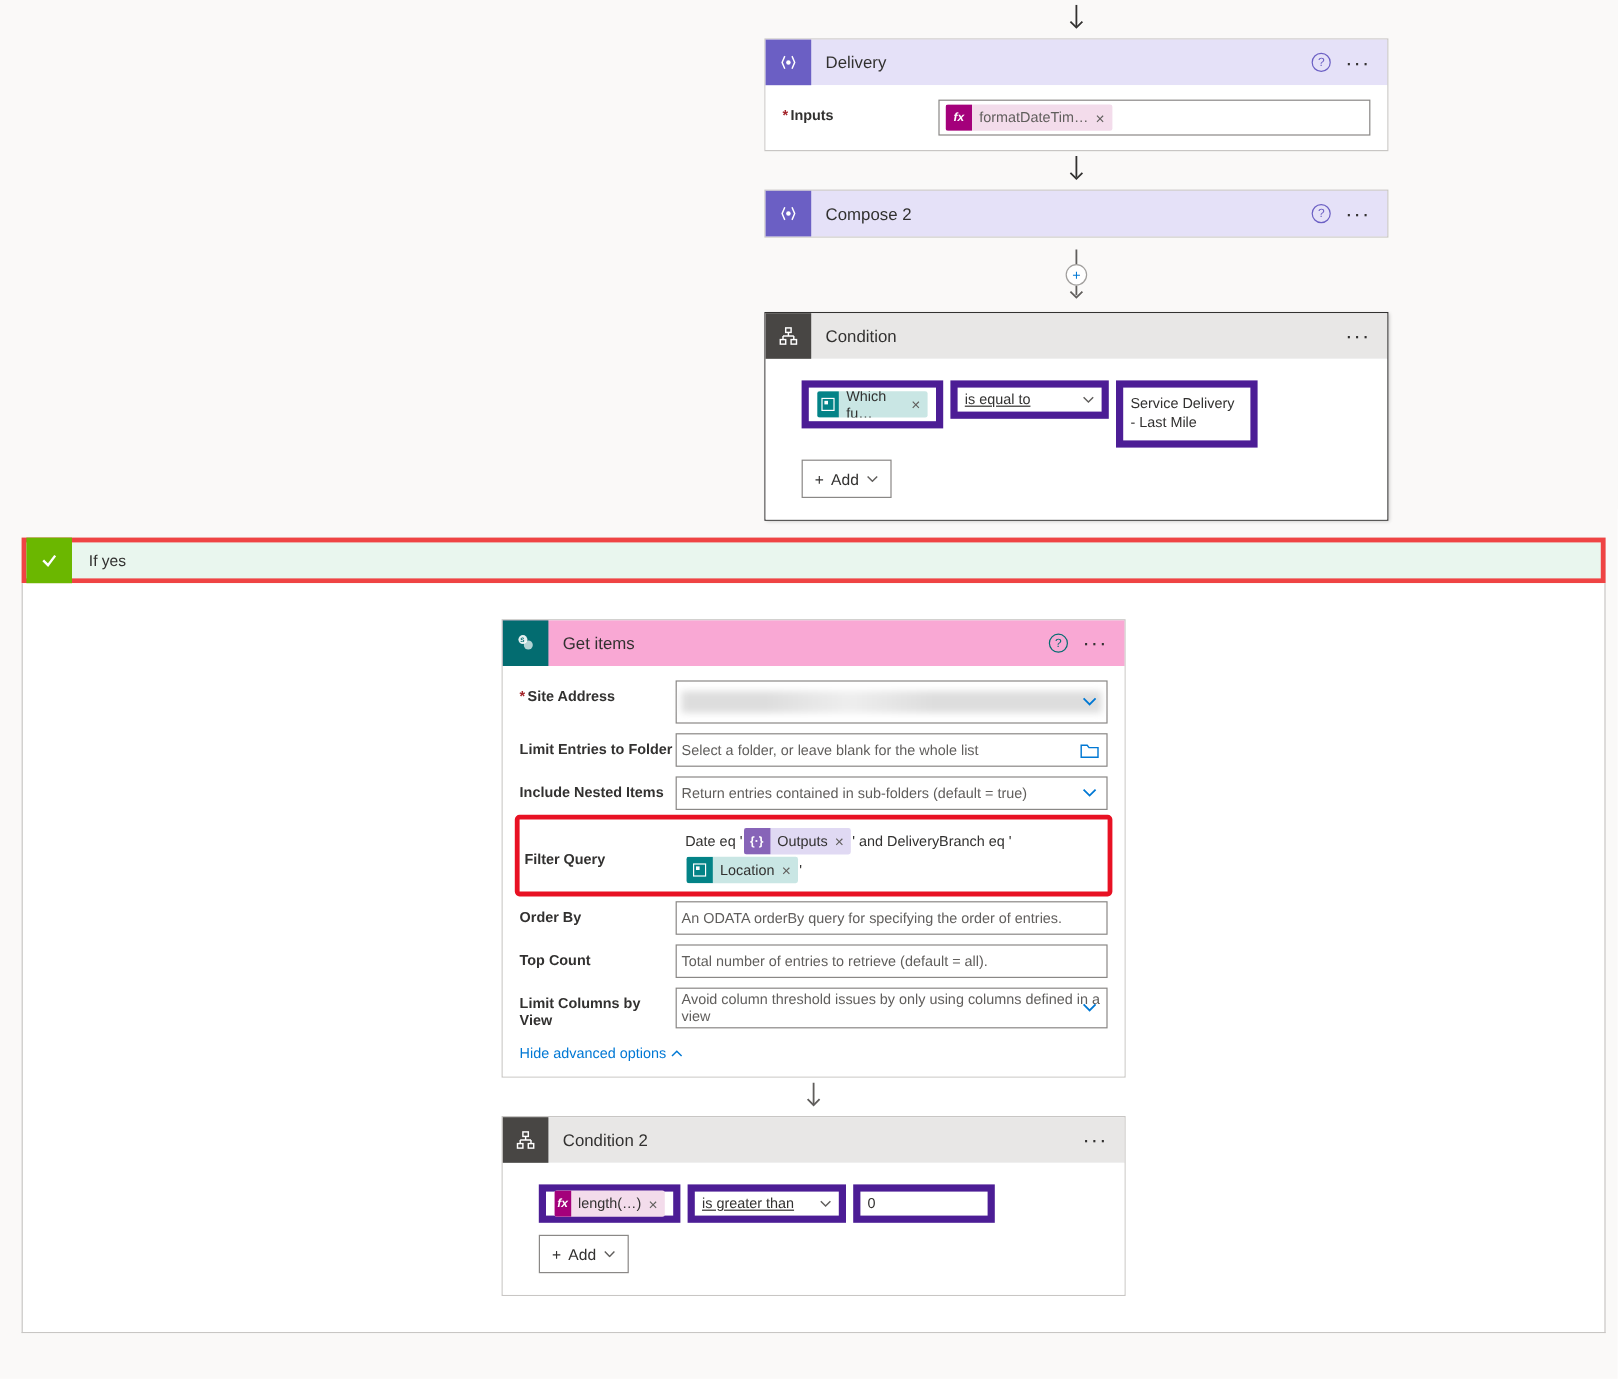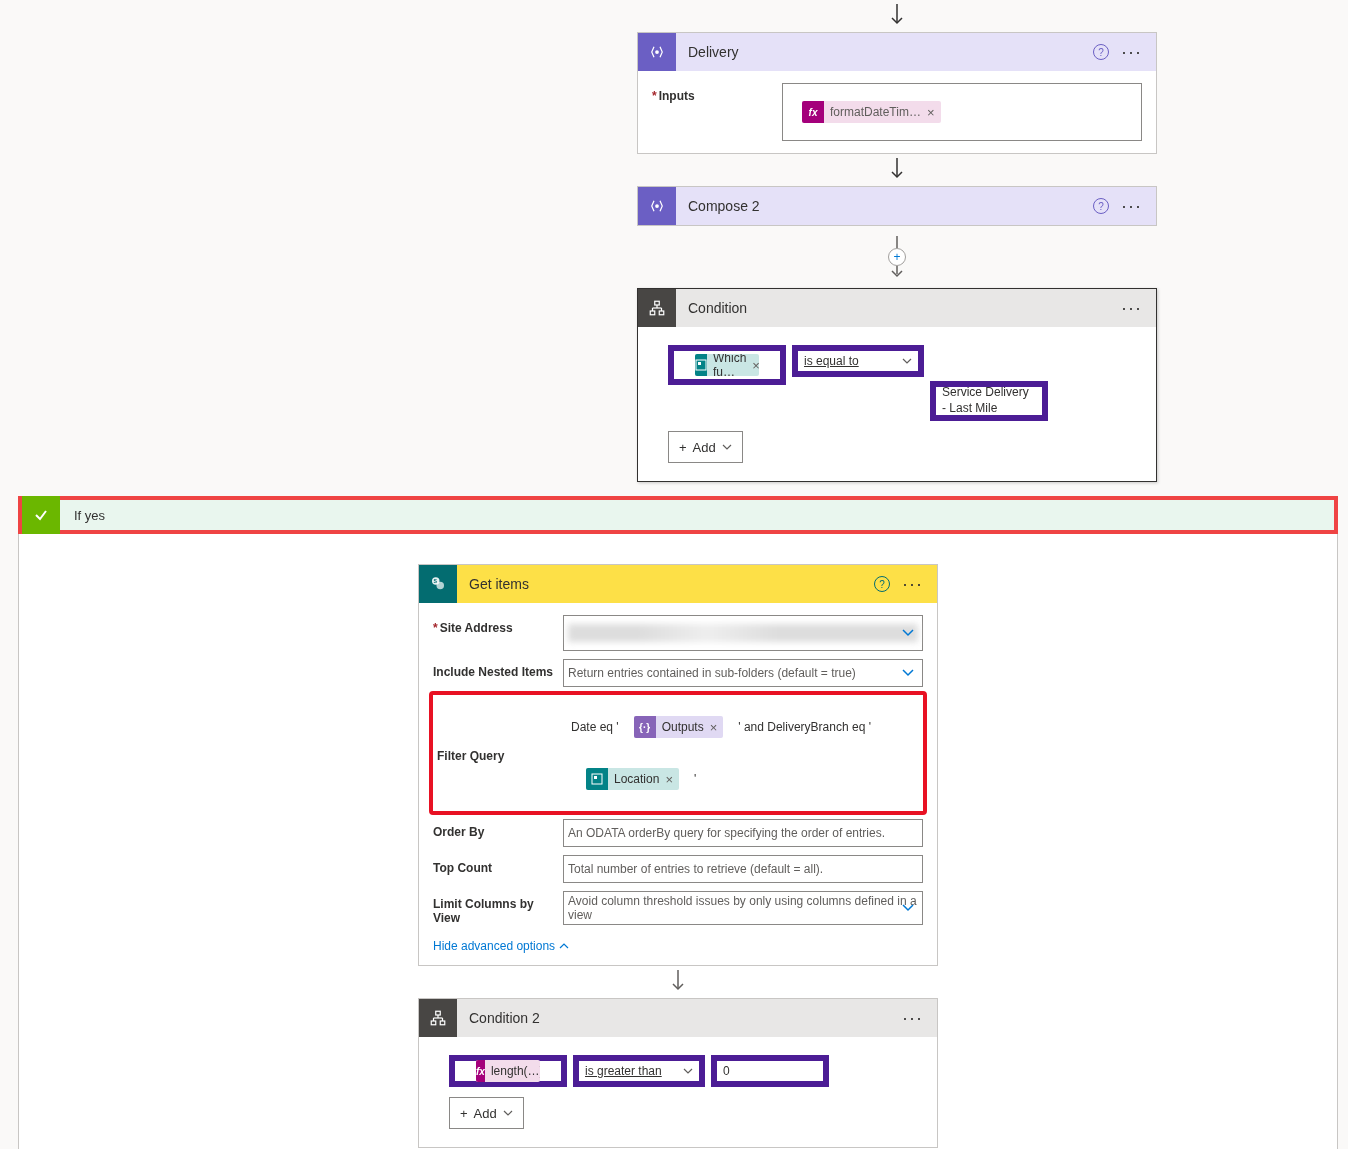--- a/index.html
+++ b/index.html
@@ -21,56 +21,56 @@
   .action-header .help { width: 16px; height: 16px; border-radius: 50%; border: 1.2px solid; display:flex; align-items:center; justify-content:center; font-size: 10px; margin-right: 10px; cursor: pointer;}
   .action-header .menu { font-size: 18px; letter-spacing: 1px; cursor: pointer; padding: 0 2px;}
   
   .compose-hdr { background: #e5e1f8; }
   .compose-hdr .icon-box { background: #6b5fc4; }
   .compose-hdr .help { color: #6b5fc4; border-color: #6b5fc4;}
   
   .condition-hdr { background: #e8e7e6; }
   .condition-hdr .icon-box { background: #484644; }
   
-  .getitems-hdr { background: #fde047; justify-content: flex-end; }
+  .getitems-hdr { background: #f9a8d4; justify-content: flex-end; }
   .getitems-hdr .icon-box { background: #036c70; }
   .getitems-hdr .help { color: #036c70; border-color: #036c70;}
   
   .action-body { padding: 12px 14px; background:#fff;}
   
   .param-row { display: flex; align-items: flex-start; margin-bottom: 8px; }
   .param-row:last-child { margin-bottom: 0; }
   .param-label { width: 130px; flex-shrink: 0; font-size: 12px; padding-top: 6px; color: #323130; font-weight: bold;}
   .param-label .req { color: #a4262c; margin-right: 2px;}
   .param-field { flex: 1; border: 1px solid #8a8886; min-height: 28px; display: flex; align-items: center; padding: 2px 4px; font-size: 12px; color:#605e5c; position: relative; background:#fff; flex-wrap: wrap;}
   .param-field .caret-down { position: absolute; right: 8px; top: 50%; transform: translateY(-50%); }
   .param-field .folder-ic { position: absolute; right: 6px; top: 50%; transform: translateY(-50%); }
   
-  .token { display: inline-flex; align-items: center; height: 22px; border-radius: 2px; font-size: 12px; margin: 15px; overflow: hidden; }
+  .token { display: inline-flex; align-items: center; height: 22px; border-radius: 2px; font-size: 12px; margin: 1px; overflow: hidden; }
   .token .tic { width: 22px; height: 22px; display:flex; align-items:center; justify-content:center; color:#fff; font-size:10px; font-weight:bold;}
   .token .tlbl { padding: 0 6px; }
   .token .tx { padding: 0 6px 0 0; color:#605e5c; cursor:pointer; font-size:13px;}
   
   .tok-fx { background: #f3dceb; }
   .tok-fx .tic { background: #a4007b; font-style: italic;}
   
   .tok-forms { background: #c9e6e4; }
   .tok-forms .tic { background: #038387; }
   
   .tok-expr { background: #e0d9f3; }
   .tok-expr .tic { background: #8764b8; }
   
   .condition-shell { border: 1px solid #323130; box-shadow: 1px 1px 3px rgba(0,0,0,0.2); width: 520px; margin: 0 auto; background:#fff;}
   
   .cond-row { display: flex; gap: 6px; margin-bottom: 10px;}
   .cond-cell { border: 6px solid #4c1d95; height: 32px; display:flex; align-items:center; padding: 0 6px; font-size: 12px; background:#fff; position:relative;}
   .cond-cell.left { width: 118px; }
   .cond-cell.op { width: 132px; text-decoration: underline; }
   .cond-cell.right { width: 118px; }
-  .cond-cell.tall { height: 40px; width: 118px; margin-top: 36px;}
+  .cond-cell.tall { height: 56px; width: 118px;}
   
   .add-btn { border: 1px solid #8a8886; height: 32px; display:inline-flex; align-items:center; padding: 0 10px; font-size: 13px; background:#fff; cursor:pointer; gap:6px;}
   
   .if-yes-bar { display:flex; align-items:center; height: 38px; background: #e9f6ee; border: 4px solid #ef4444; margin-top: 14px;}
   .if-yes-bar .chk { width: 38px; height: 38px; background: #6bb700; display:flex; align-items:center; justify-content:center; color:#fff;}
   .if-yes-bar .lbl { padding-left: 14px; font-size: 13px;}
   
   .yes-body { background:#fff; border: 1px solid #c8c6c4; border-top:none; padding: 30px 0;}
   
   .hide-adv { color: #0078d4; font-size: 12px; cursor:pointer; display:inline-flex; align-items:center; gap:4px; margin-top:6px;}
@@ -239,20 +239,29 @@
           <div class="help">?</div>
           <div class="menu">···</div>
         </div>
         <div class="action-body">
           <div class="param-row">
             <div class="param-label"><span class="req">*</span><span>Site Address</span></div>
             <div class="param-field" style="height:36px;">
               <div class="blurred-content"></div>
               <svg class="caret-down" width="12" height="8" viewBox="0 0 12 8">
                   <polyline points="1,1 6,6 11,1" stroke="#0078d4" fill="none" stroke-width="1.5"></polyline>
+                </svg>
+            </div>
+          </div>
+          <div class="param-row">
+            <div class="param-label">Limit Entries to Folder</div>
+            <div class="param-field">
+              <span>Select a folder, or leave blank for the whole list</span>
+              <svg class="folder-ic" width="16" height="14" viewBox="0 0 16 14">
+                  <path d="M1 3 h5 l1.5 2 H15 v8 H1 z" fill="none" stroke="#0078d4" stroke-width="1.2"></path>
                 </svg>
             </div>
           </div>
           <div class="param-row">
             <div class="param-label">Include Nested Items</div>
             <div class="param-field">
               <span>Return entries contained in sub-folders (default = true)</span>
               <svg class="caret-down" width="12" height="8" viewBox="0 0 12 8">
                   <polyline points="1,1 6,6 11,1" stroke="#0078d4" fill="none" stroke-width="1.5"></polyline>
                 </svg>

